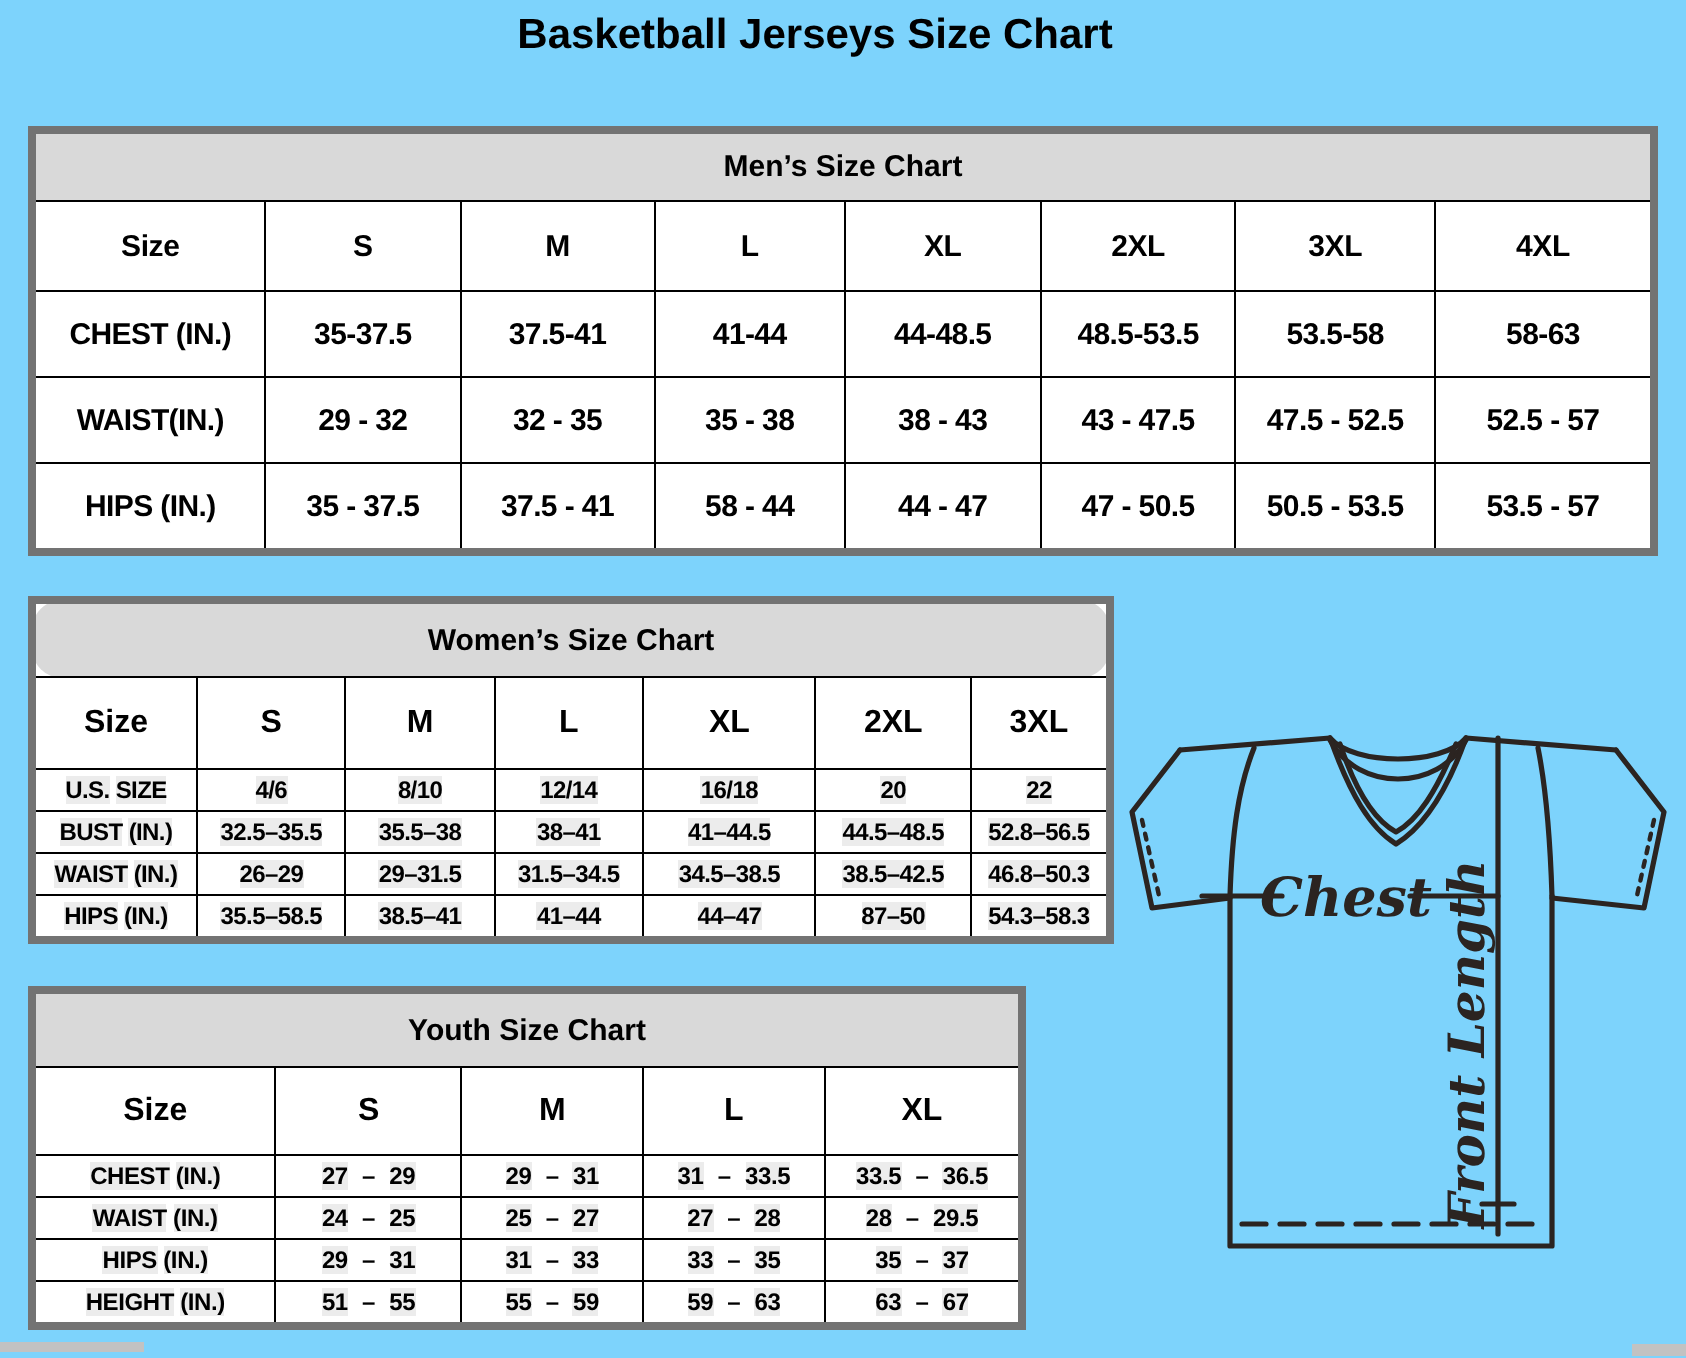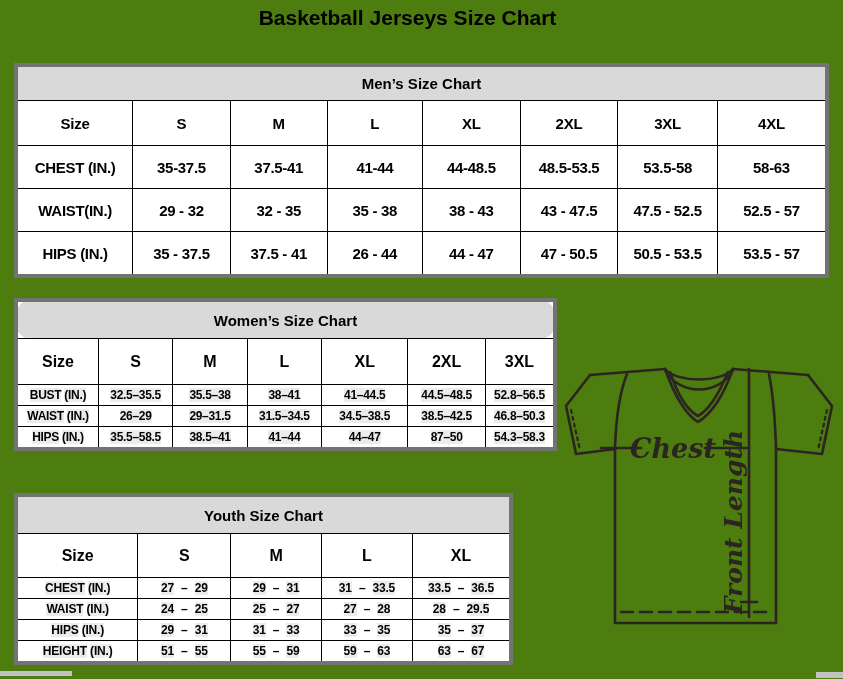--- a/index.html
+++ b/index.html
@@ -1,17 +1,17 @@
 <!DOCTYPE html>
 <html style="--header-bg: #d9d9d9; --highlight: #ececec; --jersey-line: #2b2421; --scrollbar: #c2c2c2;"><head>
 <meta charset="utf-8">
 <style>
   html,body { margin:0; padding:0; background:#ffffff; }
   .screen {
-    position:relative; width:843px; height:679px; background:#4d7c0f;
+    position:relative; width:843px; height:679px; background:#7dd3fc;
     font-family:"Liberation Sans", sans-serif; color:#000; overflow:hidden;
   }
   .page-title {
     position:absolute; left:0; top:6px; width:815px; margin:0;
     text-align:center; font-size:21px; font-weight:bold; letter-spacing:0px;
   }
   table.tbl {
     position:absolute; border-collapse:collapse; table-layout:fixed;
     border:4px solid #737373; background:#fff;
   }
@@ -106,21 +106,21 @@
         <td>35 - 38</td>
         <td>38 - 43</td>
         <td>43 - 47.5</td>
         <td>47.5 - 52.5</td>
         <td>52.5 - 57</td>
       </tr>
       <tr>
         <td class="lbl">HIPS (IN.)</td>
         <td>35 - 37.5</td>
         <td>37.5 - 41</td>
-        <td>26 - 44</td>
+        <td>58 - 44</td>
         <td>44 - 47</td>
         <td>47 - 50.5</td>
         <td>50.5 - 53.5</td>
         <td>53.5 - 57</td>
       </tr>
     </tbody>
   </table>
 
   <table class="tbl women">
     <colgroup>
@@ -141,20 +141,29 @@
         <th>S</th>
         <th>M</th>
         <th>L</th>
         <th>XL</th>
         <th>2XL</th>
         <th>3XL</th>
       </tr>
     </thead>
     <tbody>
       <tr>
+        <td class="lbl tok"><span class="hl">U.S.</span> <span class="hl">SIZE</span></td>
+        <td class="val tok"><span class="hl">4/6</span></td>
+        <td class="val tok"><span class="hl">8/10</span></td>
+        <td class="val tok"><span class="hl">12/14</span></td>
+        <td class="val tok"><span class="hl">16/18</span></td>
+        <td class="val tok"><span class="hl">20</span></td>
+        <td class="val tok"><span class="hl">22</span></td>
+      </tr>
+      <tr>
         <td class="lbl tok"><span class="hl">BUST</span> <span class="hl">(IN.)</span></td>
         <td class="val tok"><span class="hl">32.5–35.5</span></td>
         <td class="val tok"><span class="hl">35.5–38</span></td>
         <td class="val tok"><span class="hl">38–41</span></td>
         <td class="val tok"><span class="hl">41–44.5</span></td>
         <td class="val tok"><span class="hl">44.5–48.5</span></td>
         <td class="val tok"><span class="hl">52.8–56.5</span></td>
       </tr>
       <tr>
         <td class="lbl tok"><span class="hl">WAIST</span> <span class="hl">(IN.)</span></td>

